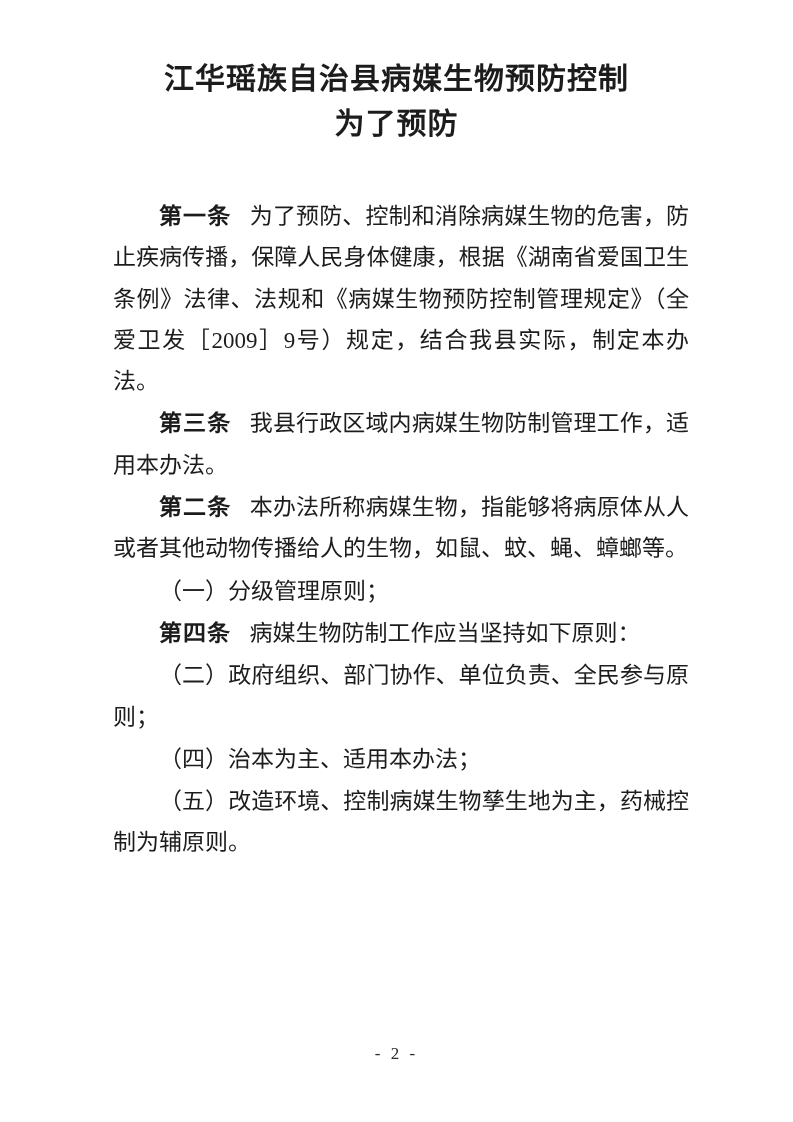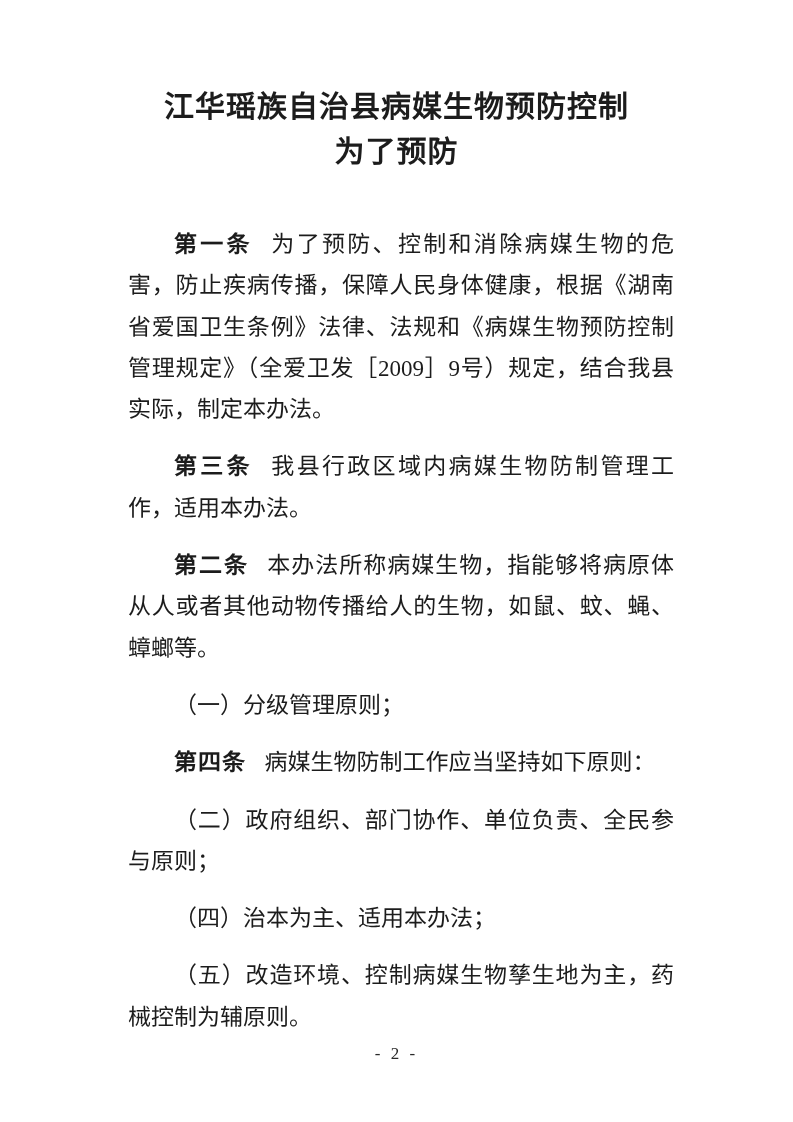--- a/index.html
+++ b/index.html
@@ -12,36 +12,36 @@
     width: 793px;
     height: 1122px;
     margin: 0 auto;
     background: #ffffff;
     color: #1c1c1c;
     font-family: "Liberation Serif", "DejaVu Serif", serif;
     overflow: hidden;
     box-sizing: border-box;
   }
   .doc-title {
-    padding-top: 84px;
+    padding-top: 56px;
     text-align: center;
     font-size: 30px;
     font-weight: 700;
     line-height: 45px;
     letter-spacing: 1px;
   }
   .doc-body {
     margin: 50px 103px 0 112px;
     font-size: 23px;
     line-height: 41.3px;
     text-align: justify;
     text-justify: inter-ideograph;
   }
   .doc-body p {
-    margin: 16px;
+    margin: 1px;
     padding: 0;
     text-indent: 2em;
   }
   .art-label {
     font-weight: 700;
     font-family: "Liberation Sans", "DejaVu Sans", sans-serif;
     margin-right: 0.8em;
     letter-spacing: 1px;
   }
   .page-number {

